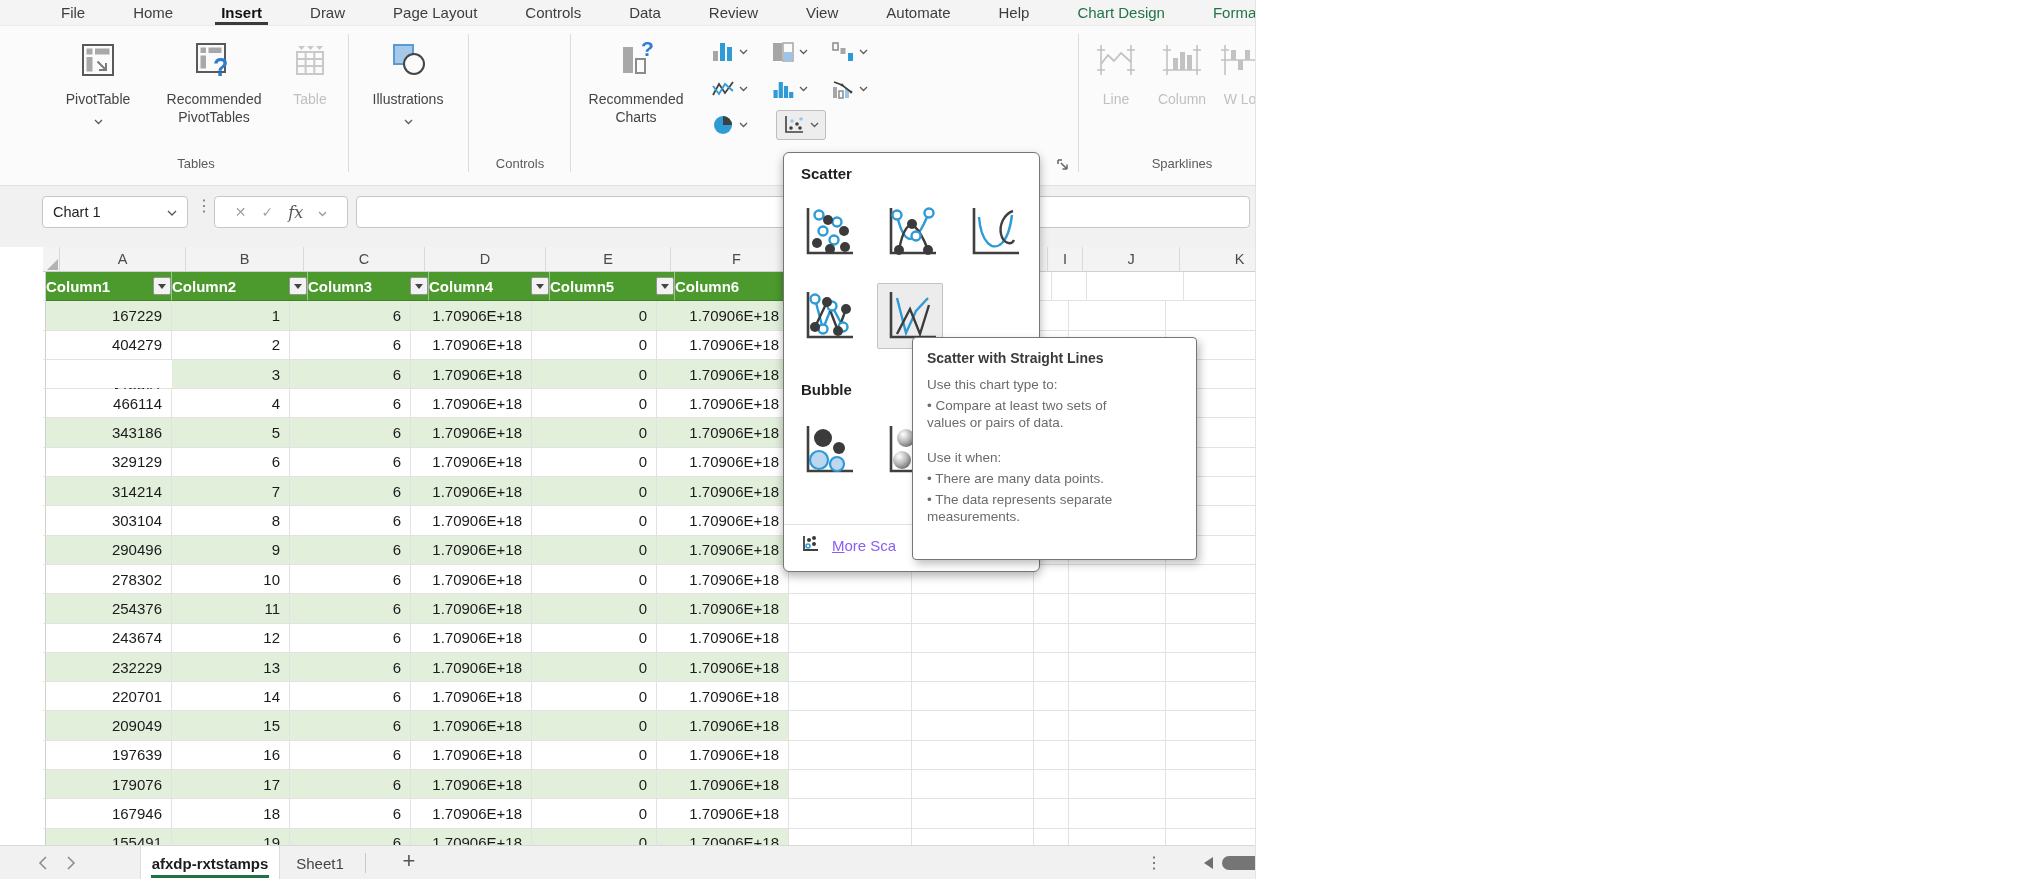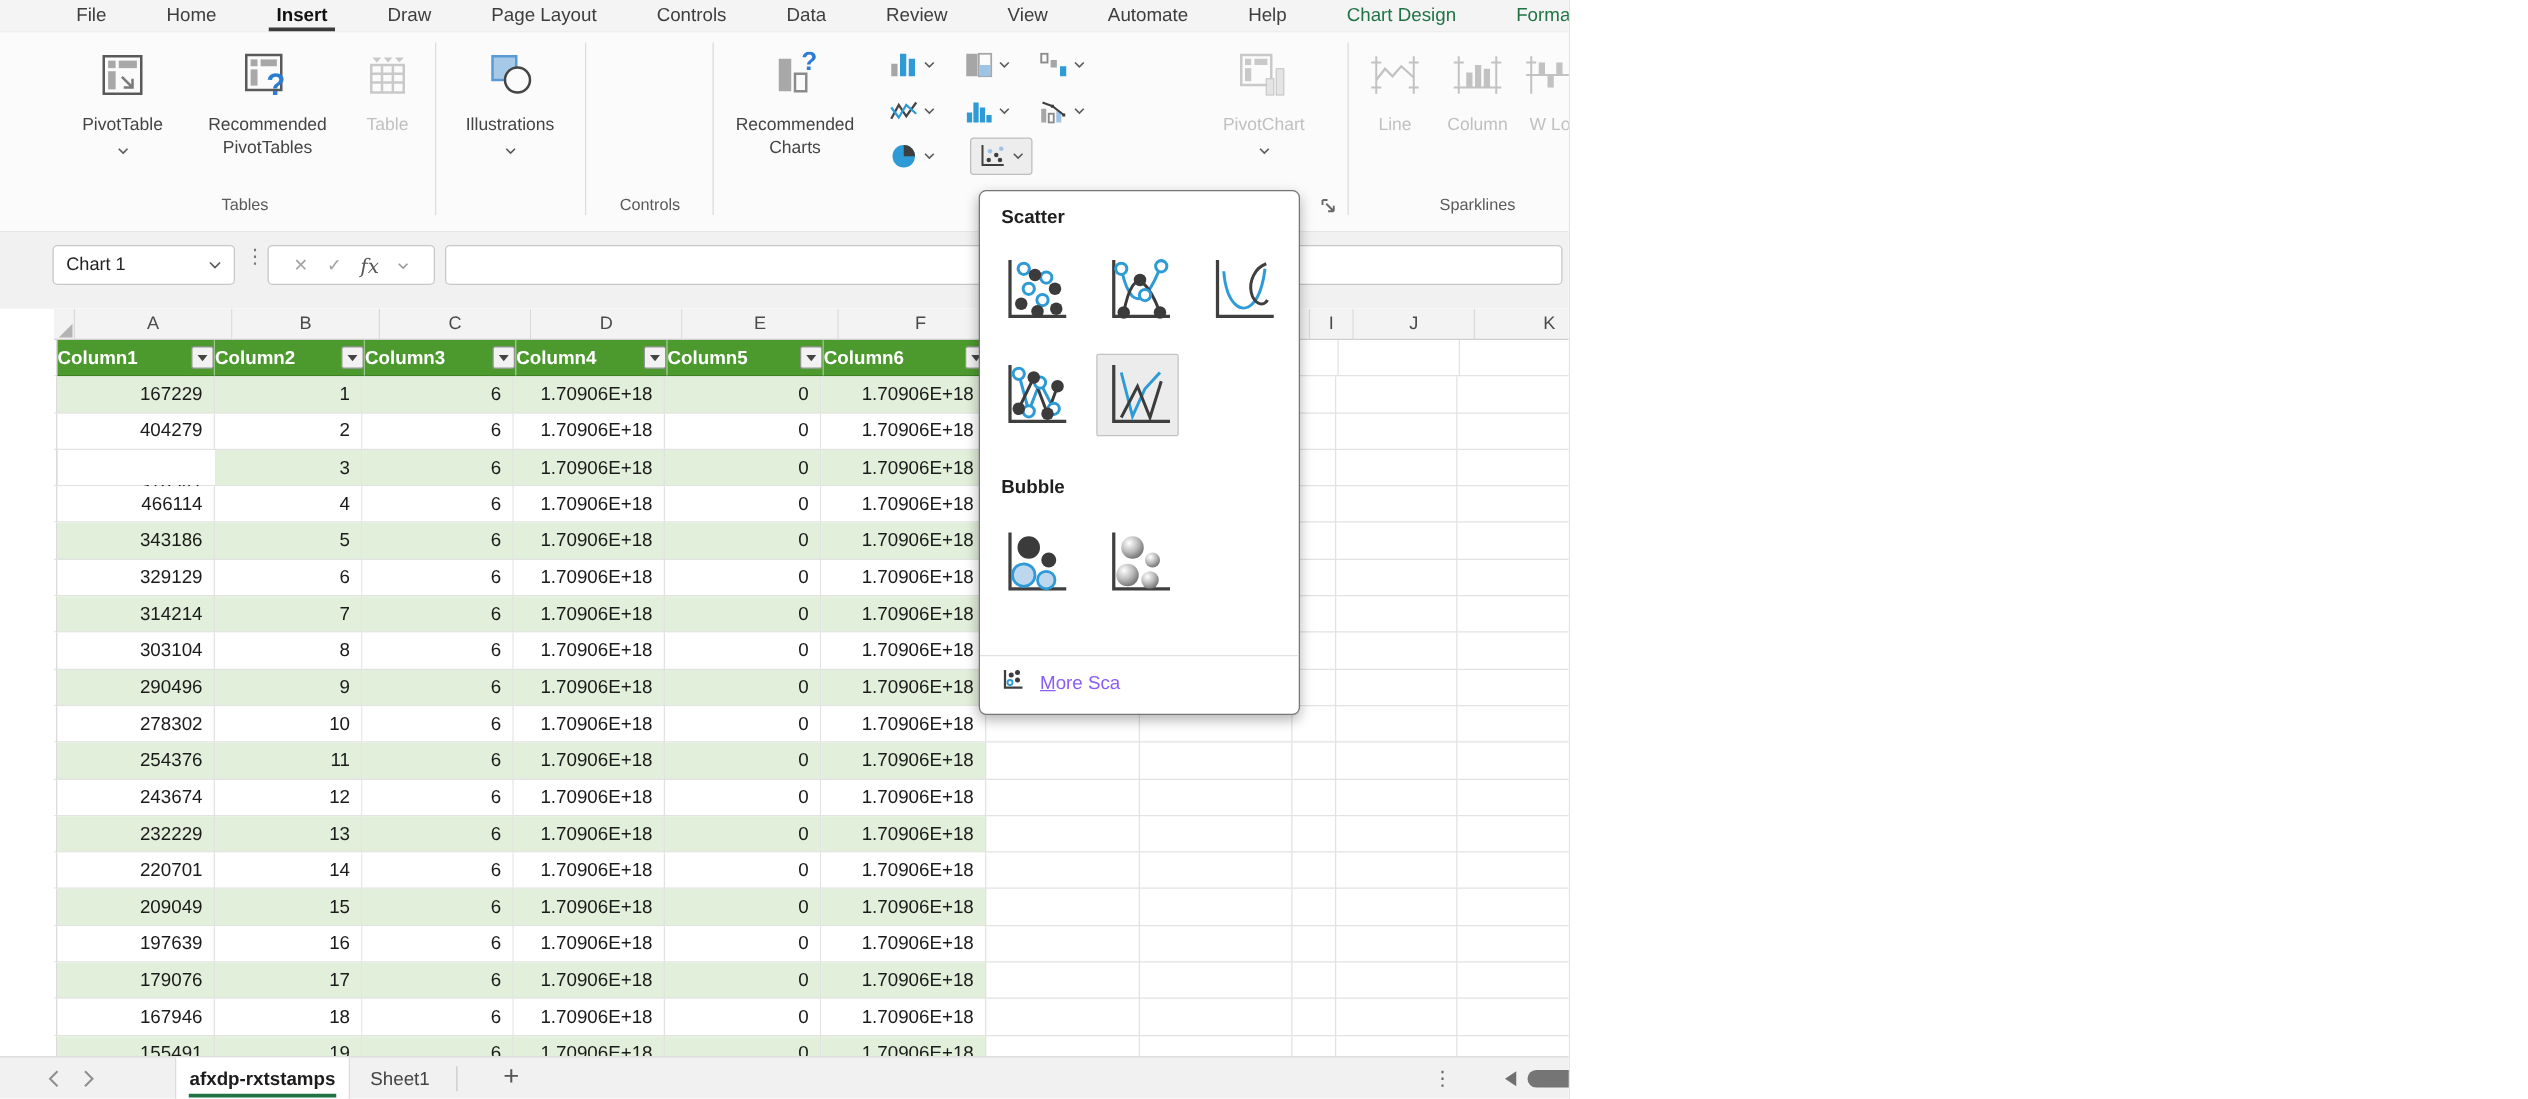--- a/index.html
+++ b/index.html
@@ -209,36 +209,20 @@
       <div class="rbtn" style="left: 576px; width: 120px;">
         <div class="icn">
           <svg width="40" height="38" viewBox="0 0 40 38">
             <rect x="7" y="6" width="10" height="26" fill="#a8a8a8"></rect>
             <rect x="20" y="18" width="9" height="14" fill="none" stroke="#8b8b8b" stroke-width="2"></rect>
             <text x="25" y="15" font-size="21" font-weight="bold" fill="#2b7cd3" font-family="Liberation Sans,sans-serif">?</text>
           </svg>
         </div>
         <div class="lbl">Recommended Charts</div>
       </div>
-      <div class="rbtn disabled" style="left: 964px; width: 94px;">
-        <div class="icn">
-          <svg width="42" height="38" viewBox="0 0 42 38">
-            <rect x="3" y="3" width="24" height="24" fill="none" stroke="#c9c9c9" stroke-width="2"></rect>
-            <rect x="6" y="6" width="5" height="5" fill="#c9c9c9"></rect>
-            <rect x="13.5" y="6" width="10.5" height="5" fill="#c9c9c9"></rect>
-            <rect x="6" y="13.5" width="5" height="10.5" fill="#c9c9c9"></rect>
-            <rect x="23" y="22" width="6" height="13" fill="#e4e4e4" stroke="#c9c9c9"></rect>
-            <rect x="31" y="14" width="6" height="21" fill="#e4e4e4" stroke="#c9c9c9"></rect>
-          </svg>
-        </div>
-        <div class="lbl">PivotChart</div>
-        <div class="chev"><svg width="9" height="6" viewBox="0 0 9 6">
-            <path d="M1 1l3.5 3.5L8 1" fill="none" stroke="#5a5a5a" stroke-width="1.3"></path>
-          </svg></div>
-      </div>
       <div class="rbtn disabled" style="left: 1086px; width: 60px;">
         <div class="icn">
           <svg width="44" height="36" viewBox="0 0 44 36">
             <path d="M7 3v30M37 3v30M3 8h8M3 28h8M33 8h8M33 28h8" stroke="#c2c2c2" stroke-width="1.6" fill="none"></path>
             <polyline points="7,22 14,13 20,19 27,11 37,20" fill="none" stroke="#c2c2c2" stroke-width="1.8"></polyline>
           </svg>
         </div>
         <div class="lbl">Line</div>
       </div>
       <div class="rbtn disabled" style="left: 1148px; width: 68px;">
@@ -430,21 +414,21 @@
         <div class="chead" style="width: 120px; flex: 0 0 auto;">K</div>
       </div>
       <div class="grow">
         <div class="rownum">1</div>
         <div class="cell empty thead-cell" style="width: 126px; flex: 0 0 auto; background: rgb(76, 154, 46); border-bottom: 1px solid rgb(63, 130, 38);">
           <span class="tlabel">Column1</span>
           <div class="filterbtn">
             <div class="tri"></div>
           </div>
         </div>
-        <div class="cell empty thead-cell" style="width: 120px; flex: 0 0 auto; background: rgb(76, 154, 46); border-bottom: 1px solid rgb(63, 130, 38);">
+        <div class="cell empty thead-cell" style="width: 136px; flex: 0 0 auto; background: rgb(76, 154, 46); border-bottom: 1px solid rgb(63, 130, 38);">
           <span class="tlabel">Column2</span>
           <div class="filterbtn">
             <div class="tri"></div>
           </div>
         </div>
         <div class="cell empty thead-cell" style="width: 121px; flex: 0 0 auto; background: rgb(76, 154, 46); border-bottom: 1px solid rgb(63, 130, 38);">
           <span class="tlabel">Column3</span>
           <div class="filterbtn">
             <div class="tri"></div>
           </div>
@@ -868,13 +852,21 @@
             <path d="M8 3v45h45" fill="none" stroke="#3f3f3f" stroke-width="2.6"></path>
             <circle cx="23" cy="15" r="9" fill="url(#g3d)"></circle>
             <circle cx="39" cy="25" r="6" fill="url(#g3d)"></circle>
             <circle cx="19" cy="37" r="9" fill="url(#g3d)"></circle>
             <circle cx="37" cy="41" r="7" fill="url(#g3d)"></circle>
           </svg>
         </div>
       </div>
     </div>
 
+  <div id="tooltip">
+    <div class="tt-title">Scatter with Straight Lines</div>
+    <p>Use this chart type to:</p>
+    <p>• Compare at least two sets of values or pairs of data.</p>
+    <p class="mt">Use it when:</p>
+    <p>• There are many data points.</p>
+    <p>• The data represents separate measurements.</p>
+  </div>
 </div>
 
 </body></html>

